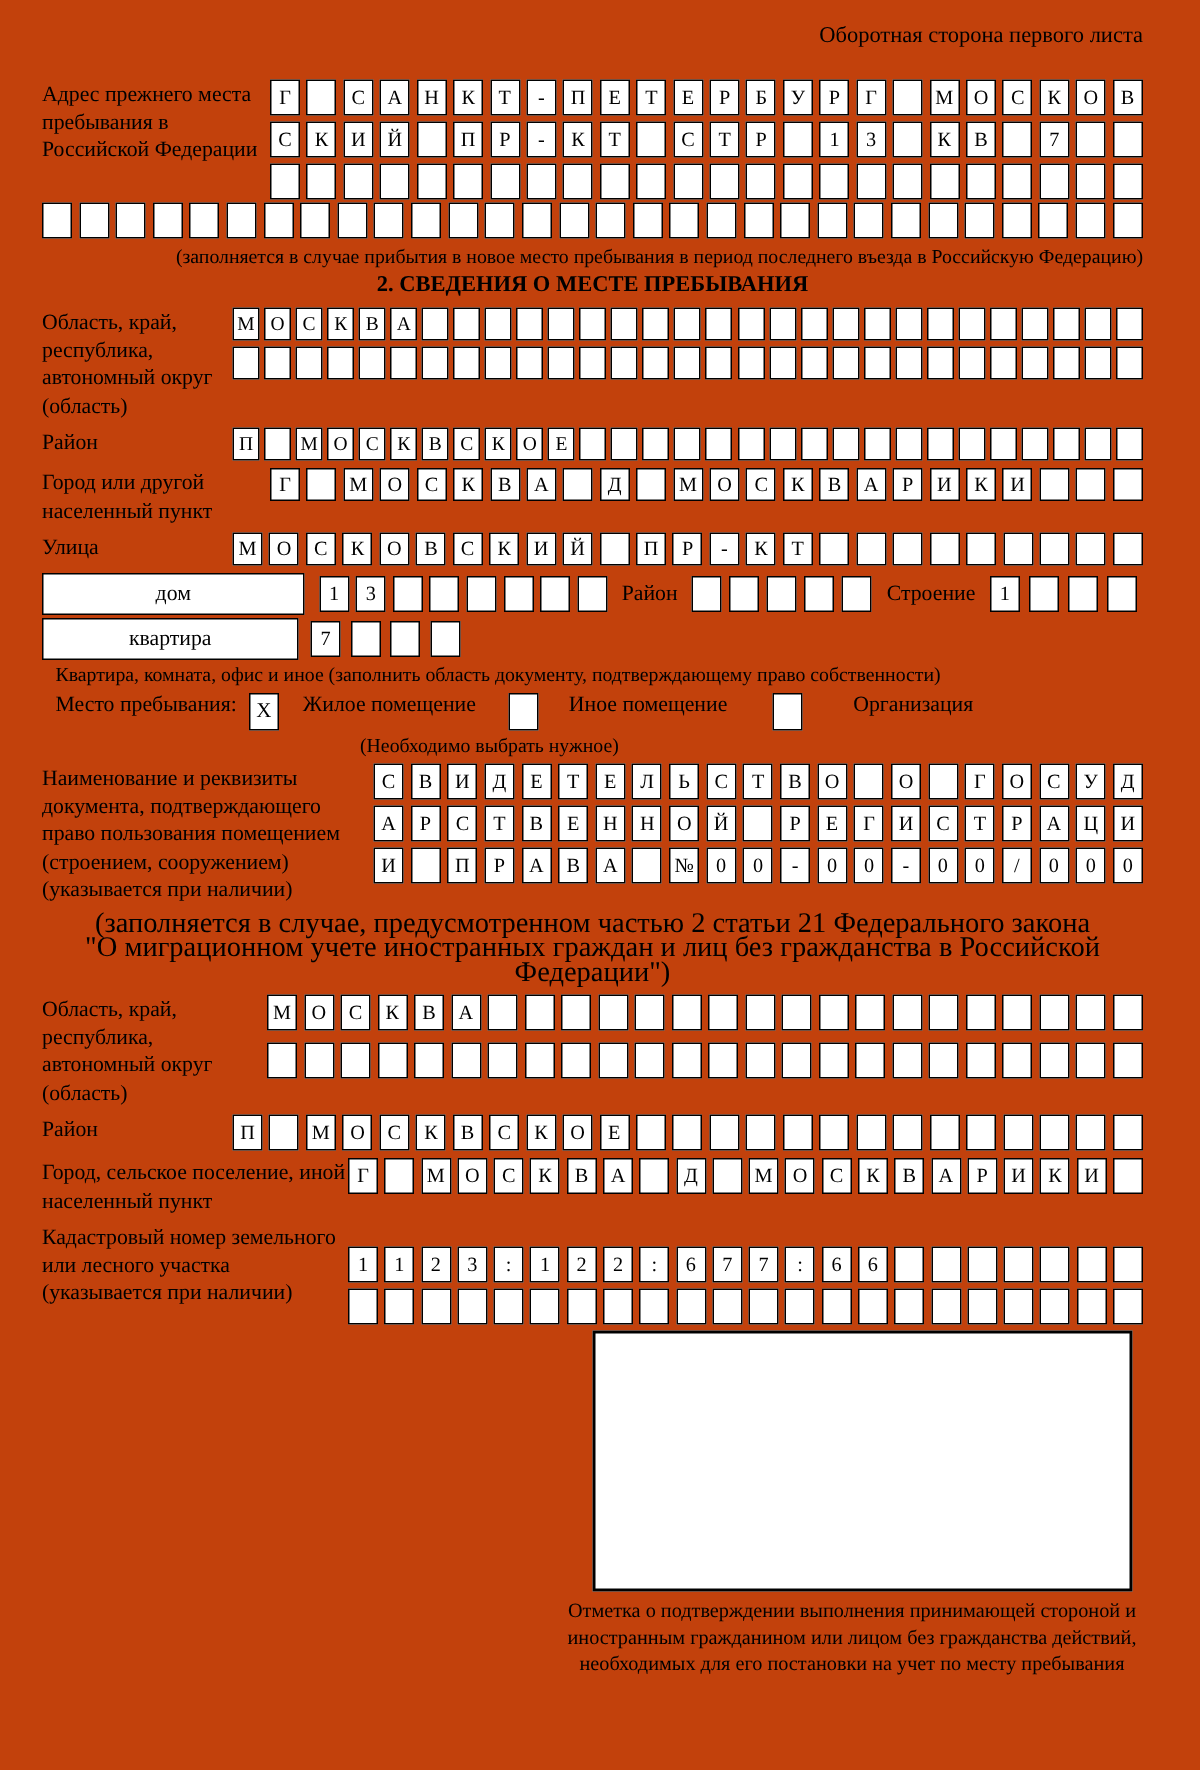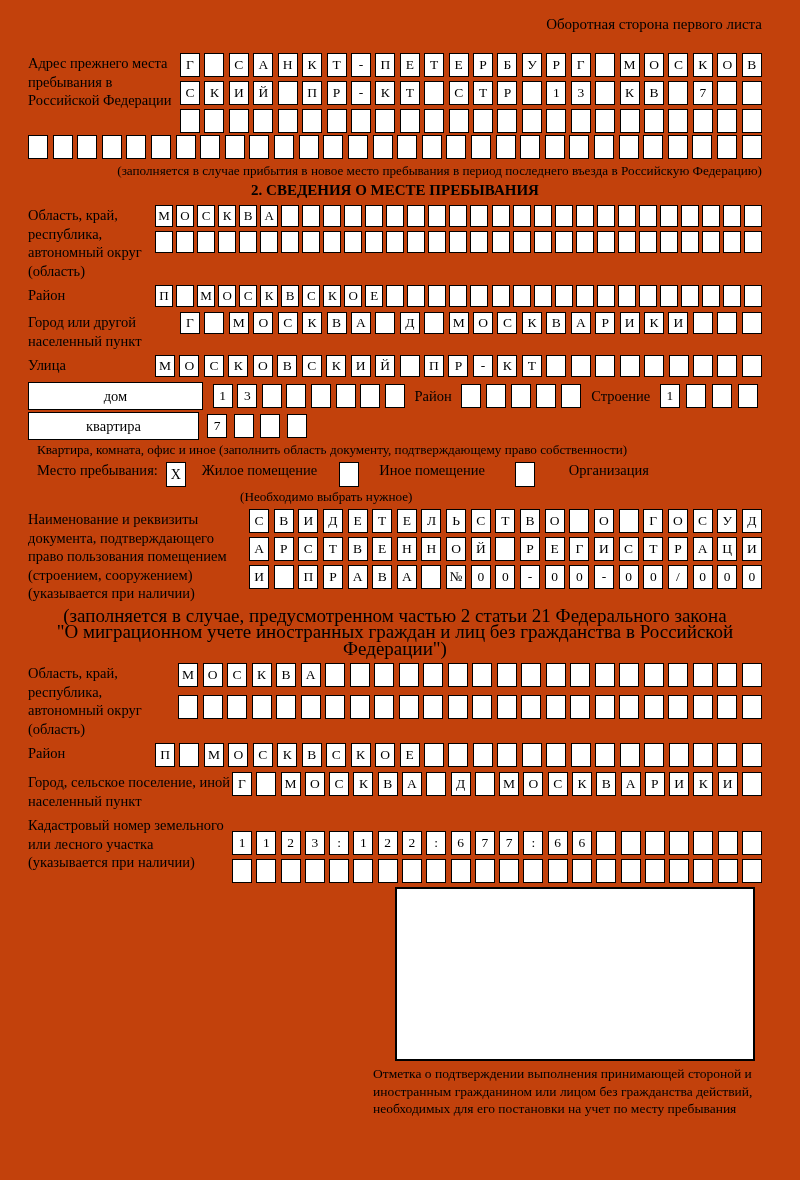--- a/index.html
+++ b/index.html
@@ -31,21 +31,21 @@
   .widebox{border:1.6px solid #000;box-sizing:border-box;height:28px;
     display:flex;align-items:center;justify-content:center;font-size:14.5px;background:#fff;flex-shrink:0;}
   .domrow{display:flex;justify-content:space-between;align-items:center;width:730px;margin-bottom:2px;}
   .inline-lbl{font-size:14.5px;white-space:nowrap;}
   .kvrow{display:flex;align-items:center;width:734px;margin:2px 0 2px 0;}
   .mesto-row{display:flex;align-items:flex-start;margin:4px 0 2px 0;}
   .chk{width:20px;height:25px;border:1.6px solid #000;box-sizing:border-box;
     display:flex;align-items:center;justify-content:center;font-size:14px;background:#fff;flex-shrink:0;}
   .offset-top{margin-top:16px;}
   .stamp-box{width:360px;height:174px;border:2px solid #000;box-sizing:border-box;margin-left:367px;margin-top:4px;background:#fff;}
-  .stamp-caption{width:390px;margin-left:345px;font-size:13.5px;line-height:17.5px;margin-top:4px;}
+  .stamp-caption{width:390px;margin-left:345px;text-align:center;font-size:13.5px;line-height:17.5px;margin-top:4px;}
   .subtitle{font-size:19px;line-height:16.5px;text-align:center;}
   .mesto-note{font-size:13.2px;margin:0 0 4px 212px;}
 </style>
 </head>
 <body>
 
 <div class="page">
 
   <div class="hdr-note">Оборотная сторона первого листа</div>
 

